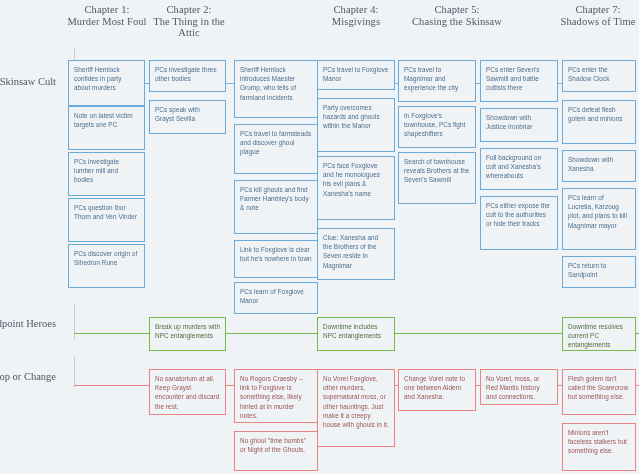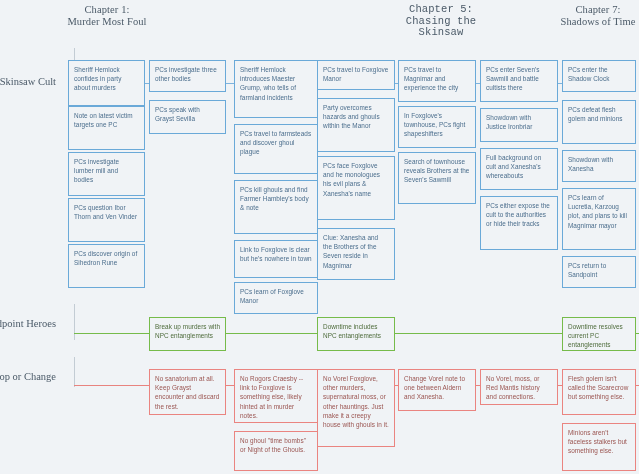--- a/index.html
+++ b/index.html
@@ -95,21 +95,25 @@
     border: 1.7px solid #ea8480;
     color: #9a5450;
   }
 </style>
 </head>
 <body>
 
 <div id="board">
     <div class="col-header" style="left: 62px; width: 90px; white-space: pre-line; text-align: center;">Chapter 1:
 Murder Most Foul</div>
-    <div class="col-header" style="left: 396px; width: 90px; white-space: pre-line; font-family: Liberation Mono, monospace;">Chapter 5:
+    <div class="col-header" style="left: 144px; width: 90px; white-space: pre-line;">Chapter 2:
+The Thing in the Attic</div>
+    <div class="col-header" style="left: 311px; width: 90px; white-space: pre-line;">Chapter 4:
+Misgivings</div>
+    <div class="col-header" style="left: 412px; width: 90px; white-space: pre-line;">Chapter 5:
 Chasing the Skinsaw</div>
     <div class="col-header" style="left: 556px; width: 84px; white-space: pre-line;">Chapter 7:
 Shadows of Time</div>
     <div class="row-label" style="left: -22px; top: 76px; white-space: pre-line;">Skinsaw Cult</div>
     <div class="row-tick" style="left: 74px; top: 48px; height: 40px;"></div>
     <div class="row-label" style="left: -22px; top: 318px; white-space: pre-line;">Sandpoint Heroes</div>
     <div class="row-tick" style="left: 74px; top: 304px; height: 36px;"></div>
     <div class="row-label" style="left: -22px; top: 371px; white-space: pre-line;">Drop or Change</div>
     <div class="row-tick" style="left: 74px; top: 357px; height: 30px;"></div>
     <div class="spine blue" style="left: 74px; top: 83px;"></div>

